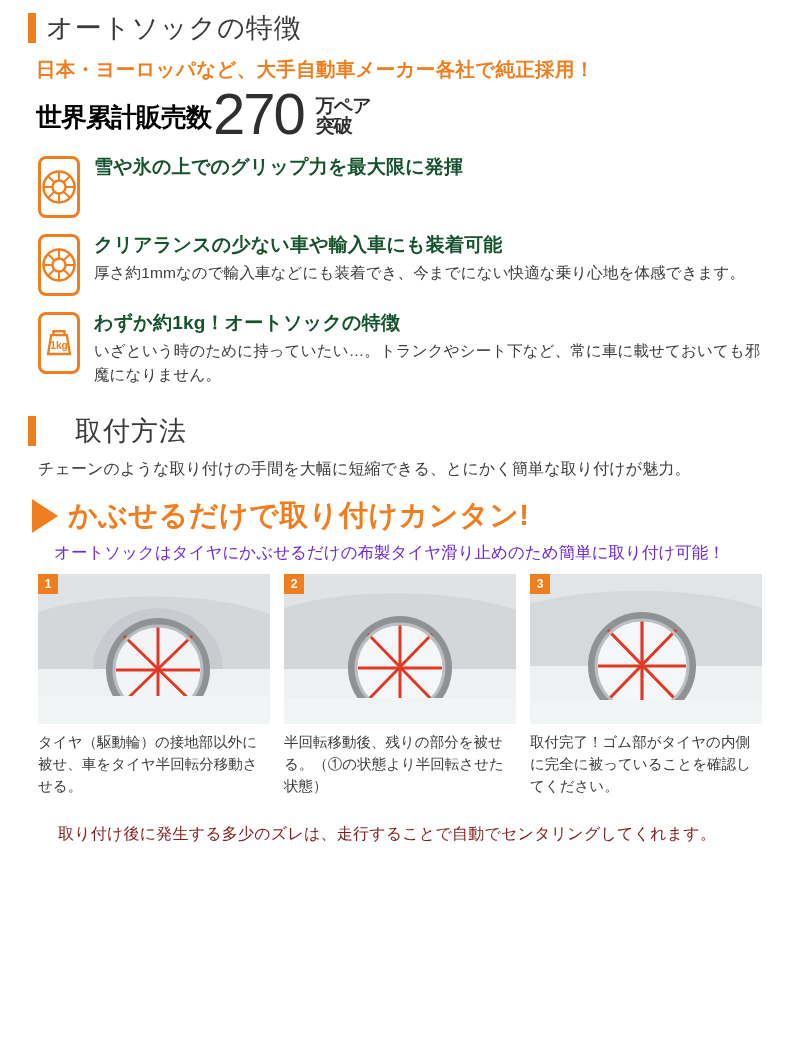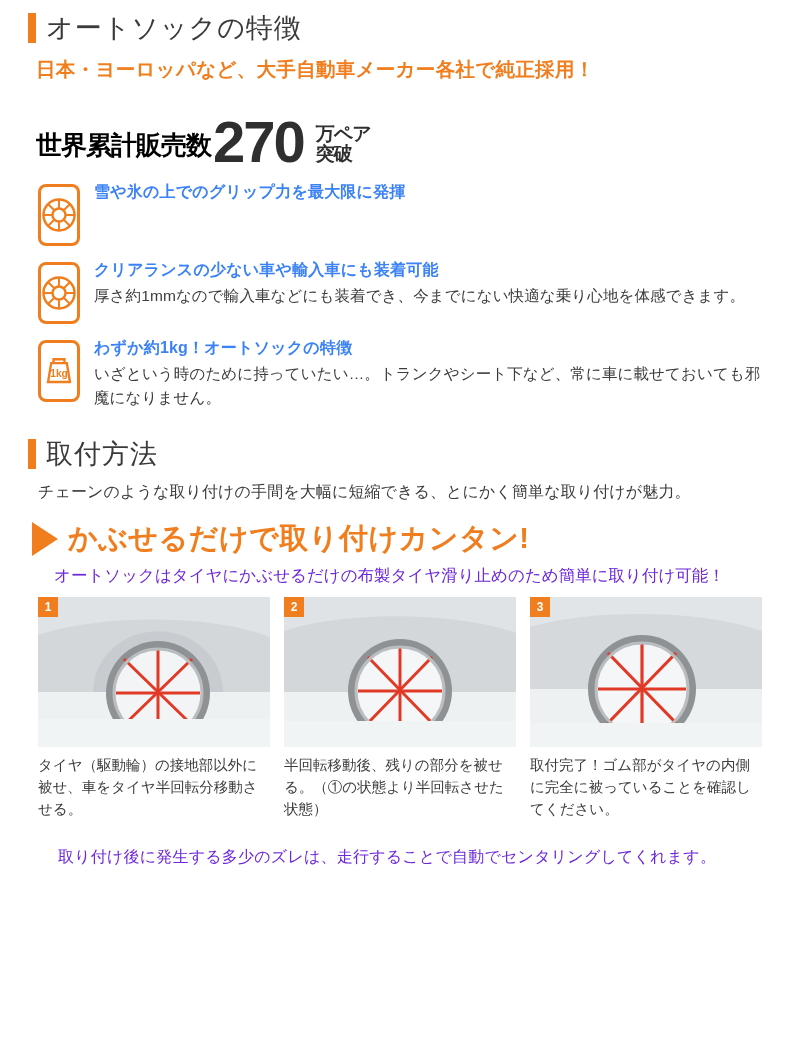--- a/index.html
+++ b/index.html
@@ -62,26 +62,25 @@
   }
   .count-label {
     font-size: 26px;
     font-weight: bold;
     color: #000000;
     padding-bottom: 5px;
     letter-spacing: -1px;
   }
   .count-num {
     font-size: 58px;
-    font-weight: bold;
+    font-weight: normal;
     color: #2f2f2f;
     line-height: 0.92;
     letter-spacing: -2px;
     margin-left: 2px;
-    margin-top: 28px;
   }
   .count-suffix {
     display: flex;
     flex-direction: column;
     justify-content: flex-end;
     margin-left: 12px;
     padding-bottom: 4px;
   }
   .count-suffix span {
     font-size: 19px;
@@ -107,22 +106,22 @@
     box-sizing: border-box;
     display: flex;
     align-items: center;
     justify-content: center;
   }
   .feature-body {
     flex: 1;
     padding-top: 0px;
   }
   .feature-title {
-    color: #3b82f6;
-    font-size: 16px;
+    color: #14532d;
+    font-size: 19px;
     font-weight: bold;
     margin-bottom: 3px;
     letter-spacing: 0.2px;
   }
   .feature-text {
     font-size: 15.5px;
     line-height: 1.55;
     color: #3c3c3c;
     letter-spacing: 0.1px;
   }
@@ -196,21 +195,21 @@
   }
   .step-caption {
     font-size: 14.5px;
     line-height: 1.5;
     color: #3c3c3c;
     margin-top: 8px;
   }
 
   .closing {
     font-size: 16px;
-    color: #6d28d9;
+    color: #7f1d1d;
     margin: 26px 0 8px 30px;
     letter-spacing: 0.2px;
   }
 </style>
 </head>
 <body>
 
 <div class="page">
 
   <div class="section-head">
@@ -281,21 +280,21 @@
         <path d="M16 12 L16 7 L30 7 L30 12" fill="none" stroke="#f07e1e" stroke-width="3"></path>
         <text x="23" y="30" text-anchor="middle" font-family="Liberation Sans, sans-serif" font-size="13" font-weight="bold" fill="#f07e1e">1kg</text>
       </svg>
     </div>
     <div class="feature-body">
       <div class="feature-title">わずか約1kg！オートソックの特徴</div>
       <div class="feature-text">いざという時のために持っていたい…。トランクやシート下など、常に車に載せておいても邪魔になりません。</div>
     </div>
   </div>
 
-  <div class="section-head" style="margin-top:26px;">
+  <div class="section-head" style="margin-top:26px;gap:29px;">
     <div class="section-bar"></div>
     <div class="section-title">取付方法</div>
   </div>
 
   <div class="install-lead">チェーンのような取り付けの手間を大幅に短縮できる、とにかく簡単な取り付けが魅力。</div>
 
   <div class="banner">
     <div class="banner-arrow"></div>
     <div class="banner-text">かぶせるだけで取り付けカンタン!</div>
   </div>

